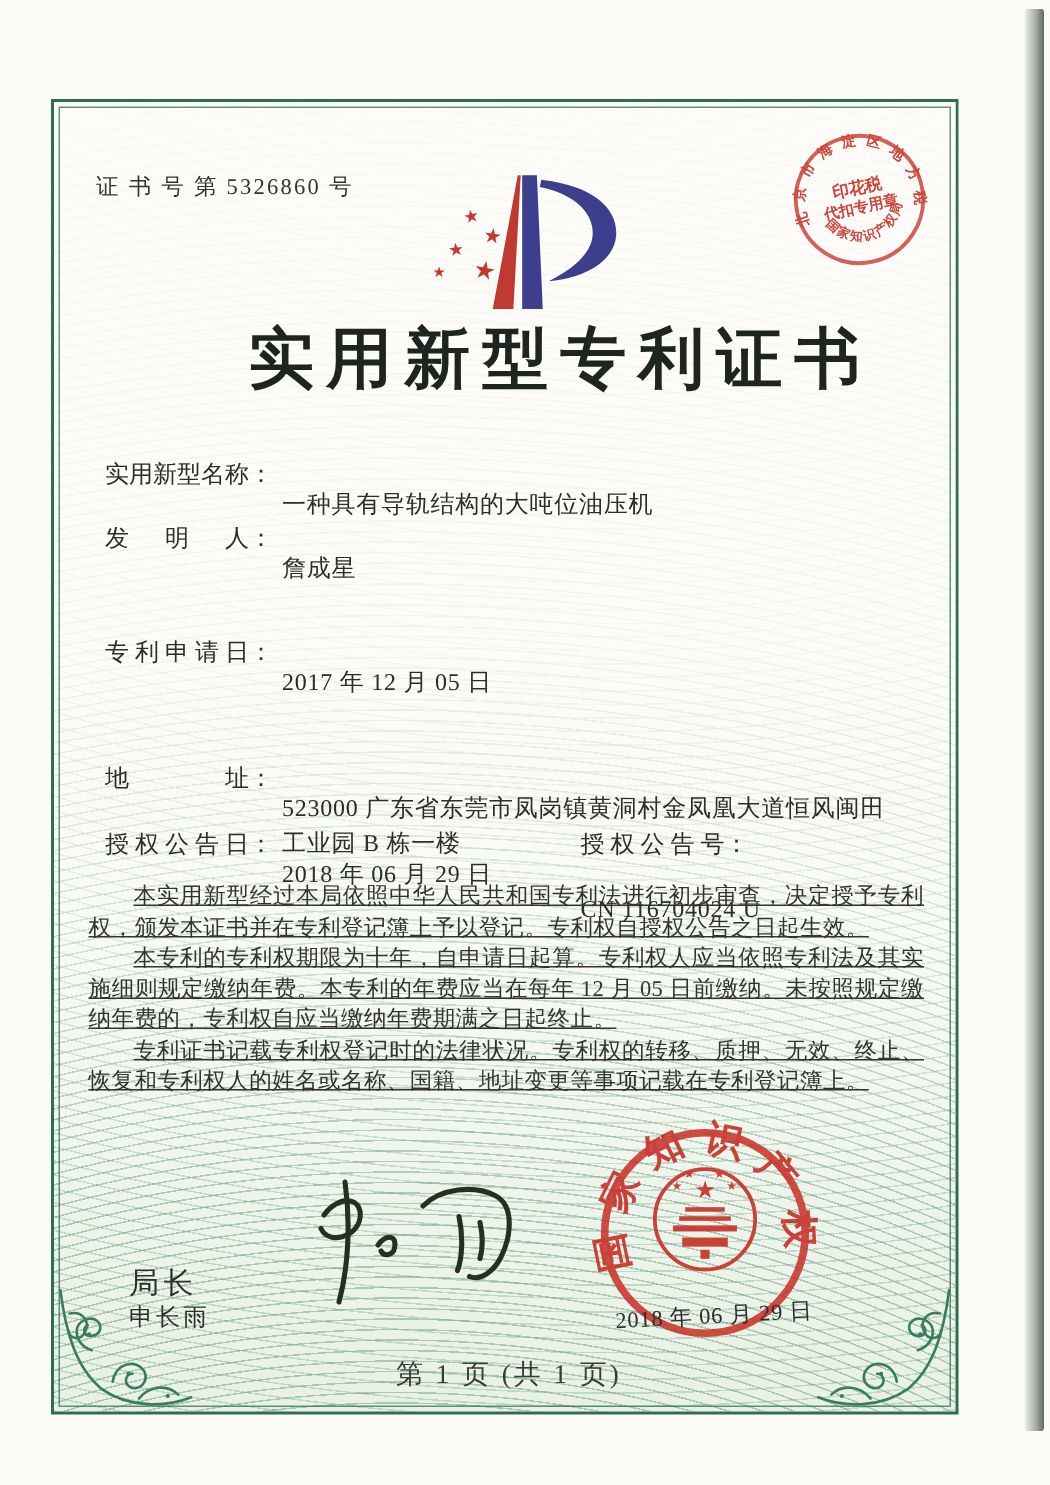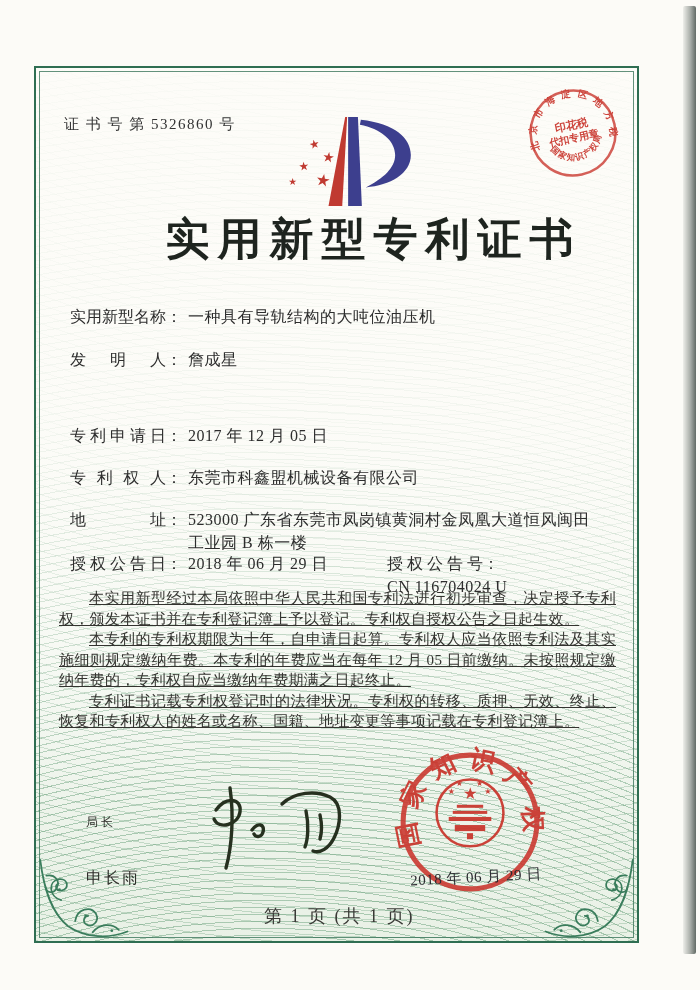--- a/index.html
+++ b/index.html
@@ -21,27 +21,27 @@
   .guilloche-fade{position:absolute;inset:0;
     background:linear-gradient(to bottom,rgba(253,252,248,.95) 0%,rgba(253,252,248,.85) 42%,rgba(253,252,248,.40) 66%,rgba(253,252,248,0) 84%);}
   .cert-no{position:absolute;left:28px;top:47px;font-size:15px;letter-spacing:1.5px;color:#333;}
   .logo{position:absolute;left:249px;top:44px;width:138px;height:98px;}
   .tax-stamp{position:absolute;left:484px;top:12px;width:106px;height:106px;transform:rotate(-12deg);opacity:.92;}
   .title{position:absolute;left:0;top:142px;width:100%;text-align:center;font-size:44px;font-weight:700;
          letter-spacing:8px;text-indent:8px;color:#1e241f;margin-left:33px;}
   .row{position:absolute;left:34px;right:18px;font-size:16px;line-height:23px;color:#2d2d2d;}
   .flabel{display:inline-block;width:96px;text-align:justify;text-align-last:justify;vertical-align:top;}
   .fcolon{display:inline-block;vertical-align:top;margin-right:6px;}
-  .fvalue{display:inline-block;vertical-align:top;white-space:pre-line;max-width:430px;letter-spacing:.5px;}
+  .fvalue{display:inline-block;vertical-align:top;white-space:pre-line;max-width:430px;letter-spacing:.5px;margin-top:20px;}
   .r-name{top:237px}.r-inv{top:280px}.r-pat{top:322px}.r-fil{top:356px}.r-own{top:398px}.r-addr{top:440px}.r-grant{top:484px}
   .grant2{position:absolute;left:317px;top:0;}
   .paras{position:absolute;left:23px;top:520px;width:557px;font-size:15px;line-height:20.5px;
          text-align:justify;color:#33332f;letter-spacing:.3px;text-decoration:underline;}
   .paras p{margin:0;text-indent:2em;}
-  .director-title{position:absolute;left:50px;top:746px;font-size:12px;letter-spacing:3px;color:#2e2e2a;}
+  .director-title{position:absolute;left:50px;top:774px;font-size:20px;letter-spacing:3px;color:#2e2e2a;}
   .director-name{position:absolute;left:50px;top:780px;font-size:16px;letter-spacing:2px;color:#2e2e2a;margin-top:20px;}
   .signature{position:absolute;left:152px;top:710px;width:168px;height:96px;}
   .big-seal{position:absolute;left:358px;top:678px;width:152px;height:152px;opacity:.93;}
   .seal-date{position:absolute;left:360px;top:800px;width:160px;text-align:center;font-size:15px;
              color:#2b2b30;transform:rotate(-3deg);letter-spacing:.5px;}
   .footer{position:absolute;left:228px;top:836px;font-size:18px;letter-spacing:2px;color:#3a3a36;}
   .flourish{position:absolute;width:96px;height:96px;}
   .flourish.bl{left:-1px;bottom:-1px;}
   .flourish.br{right:-1px;bottom:-1px;transform:scaleX(-1);}
   .seal-red{fill:#c9352c;}
@@ -121,23 +121,20 @@
 
     <div class="row r-name">
       <span class="flabel">实用新型名称</span><span class="fcolon">：</span><span class="fvalue">一种具有导轨结构的大吨位油压机</span>
     </div>
     <div class="row r-inv">
       <span class="flabel">发明人</span><span class="fcolon">：</span><span class="fvalue">詹成星</span>
     </div>
     <div class="row r-fil">
       <span class="flabel">专利申请日</span><span class="fcolon">：</span><span class="fvalue">2017 年 12 月 05 日</span>
     </div>
-    <div class="row r-own">
-      <span class="flabel">专利权人</span><span class="fcolon">：</span><span class="fvalue">东莞市科鑫盟机械设备有限公司</span>
-    </div>
     <div class="row r-addr">
       <span class="flabel">地址</span><span class="fcolon">：</span><span class="fvalue">523000 广东省东莞市凤岗镇黄洞村金凤凰大道恒风闽田
 工业园 B 栋一楼</span>
     </div>
     <div class="row r-grant">
       <span class="flabel">授权公告日</span><span class="fcolon">：</span><span class="fvalue">2018 年 06 月 29 日</span>
       <span class="grant2">
         <span class="flabel">授权公告号</span><span class="fcolon">：</span><span class="fvalue">CN 116704024 U</span>
       </span>
     </div>

